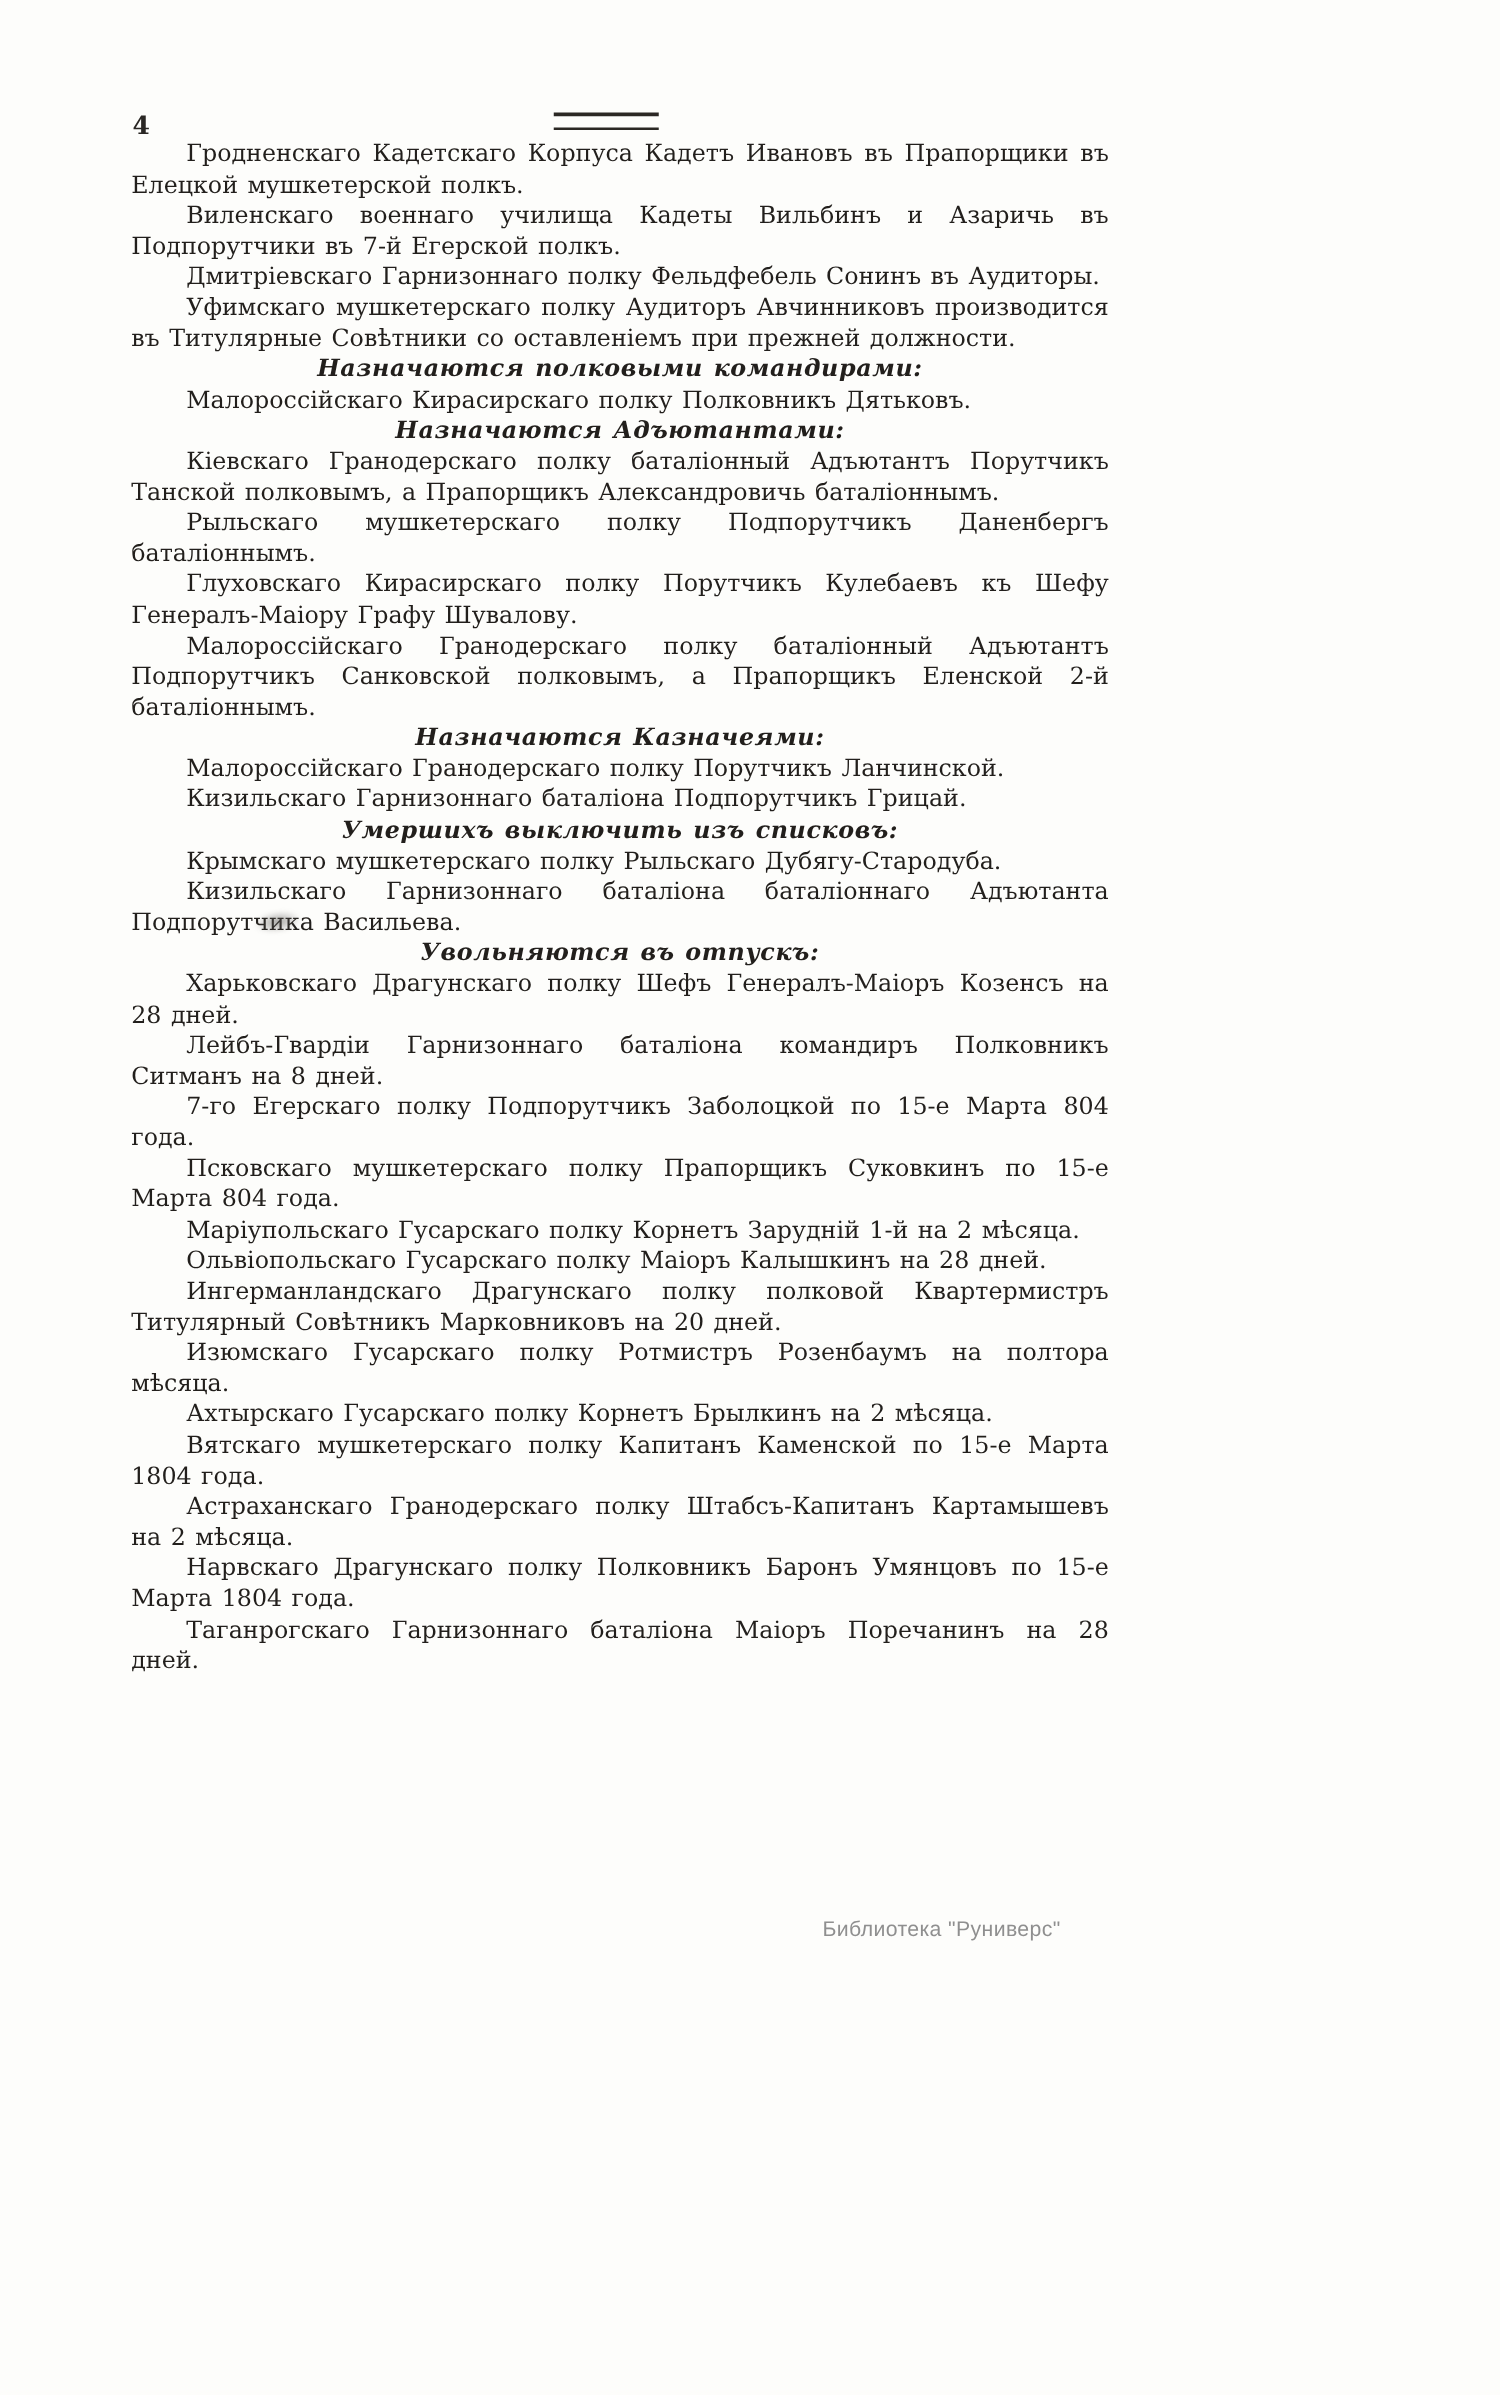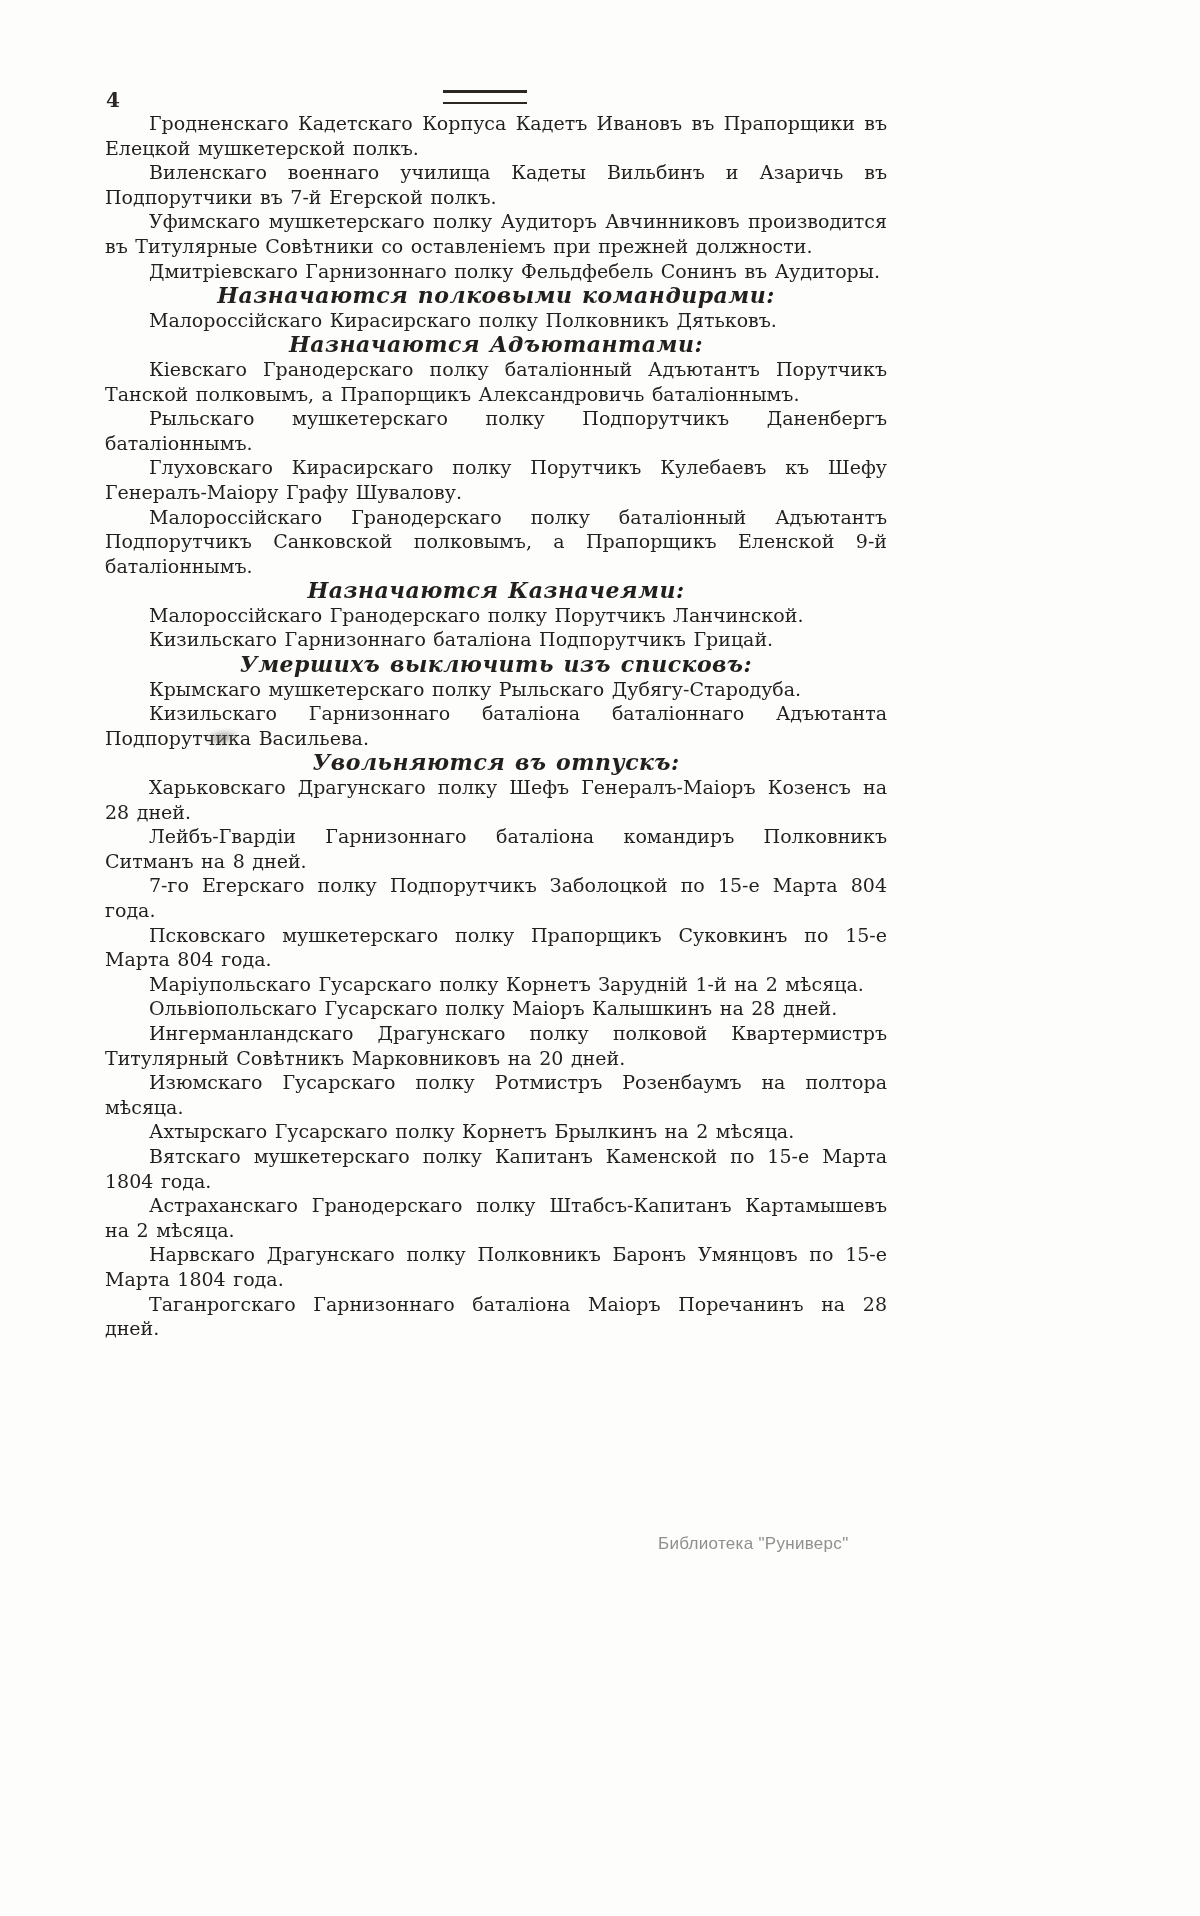--- a/index.html
+++ b/index.html
@@ -43,21 +43,21 @@
     line-height: 24.6px;
     text-align: justify;
     word-spacing: 1.5px;
   }
   .para {
     margin: 0;
     text-indent: 44px;
   }
   .heading {
     margin: 0;
-    font-size: 22px;
+    font-size: 19px;
     font-weight: 700;
     font-style: italic;
     text-align: center;
     text-indent: 0;
     letter-spacing: 0.5px;
   }
   .ink-smudge {
     position: absolute;
     left: 203px;
     top: 729px;
@@ -82,29 +82,29 @@
 
 <div class="page">
 
   <span class="page-number">4</span>
 
   <div class="double-rule"></div>
 
   <div class="text-column">
       <p class="para">Гродненскаго Кадетскаго Корпуса Кадетъ Ивановъ въ Прапорщики въ Елецкой мушкетерской полкъ.</p>
       <p class="para">Виленскаго военнаго училища Кадеты Вильбинъ и Азаричь въ Подпорутчики въ 7-й Егерской полкъ.</p>
+      <p class="para">Дмитріевскаго Гарнизоннаго полку Фельдфебель Сонинъ въ Аудиторы.</p>
       <p class="para">Уфимскаго мушкетерскаго полку Аудиторъ Авчинниковъ производится въ Титулярные Совѣтники со оставленіемъ при прежней должности.</p>
-      <p class="para">Дмитріевскаго Гарнизоннаго полку Фельдфебель Сонинъ въ Аудиторы.</p>
       <h3 class="heading">Назначаются полковыми командирами:</h3>
       <p class="para">Малороссійскаго Кирасирскаго полку Полковникъ Дятьковъ.</p>
       <h3 class="heading">Назначаются Адъютантами:</h3>
       <p class="para">Кіевскаго Гранодерскаго полку баталіонный Адъютантъ Порутчикъ Танской полковымъ, а Прапорщикъ Александровичь баталіоннымъ.</p>
       <p class="para">Рыльскаго мушкетерскаго полку Подпорутчикъ Даненбергъ баталіоннымъ.</p>
       <p class="para">Глуховскаго Кирасирскаго полку Порутчикъ Кулебаевъ къ Шефу Генералъ-Маіору Графу Шувалову.</p>
-      <p class="para">Малороссійскаго Гранодерскаго полку баталіонный Адъютантъ Подпорутчикъ Санковской полковымъ, а Прапорщикъ Еленской 9-й баталіоннымъ.</p>
+      <p class="para">Малороссійскаго Гранодерскаго полку баталіонный Адъютантъ Подпорутчикъ Санковской полковымъ, а Прапорщикъ Еленской 2-й баталіоннымъ.</p>
       <h3 class="heading">Назначаются Казначеями:</h3>
       <p class="para">Малороссійскаго Гранодерскаго полку Порутчикъ Ланчинской.</p>
       <p class="para">Кизильскаго Гарнизоннаго баталіона Подпорутчикъ Грицай.</p>
       <h3 class="heading">Умершихъ выключить изъ списковъ:</h3>
       <p class="para">Крымскаго мушкетерскаго полку Рыльскаго Дубягу-Стародуба.</p>
       <p class="para">Кизильскаго Гарнизоннаго баталіона баталіоннаго Адъютанта Подпорутчика Васильева.</p>
       <h3 class="heading">Увольняются въ отпускъ:</h3>
       <p class="para">Харьковскаго Драгунскаго полку Шефъ Генералъ-Маіоръ Козенсъ на 28 дней.</p>
       <p class="para">Лейбъ-Гвардіи Гарнизоннаго баталіона командиръ Полковникъ Ситманъ на 8 дней.</p>
       <p class="para">7-го Егерскаго полку Подпорутчикъ Заболоцкой по 15-е Марта 804 года.</p>

